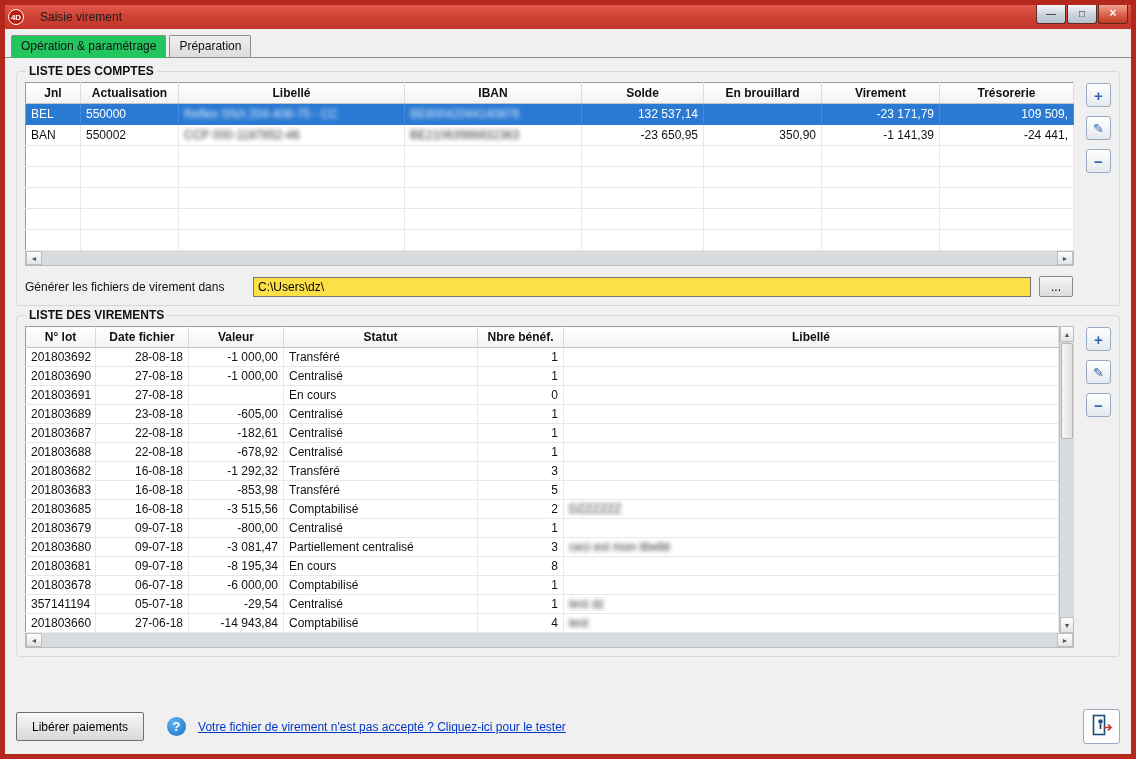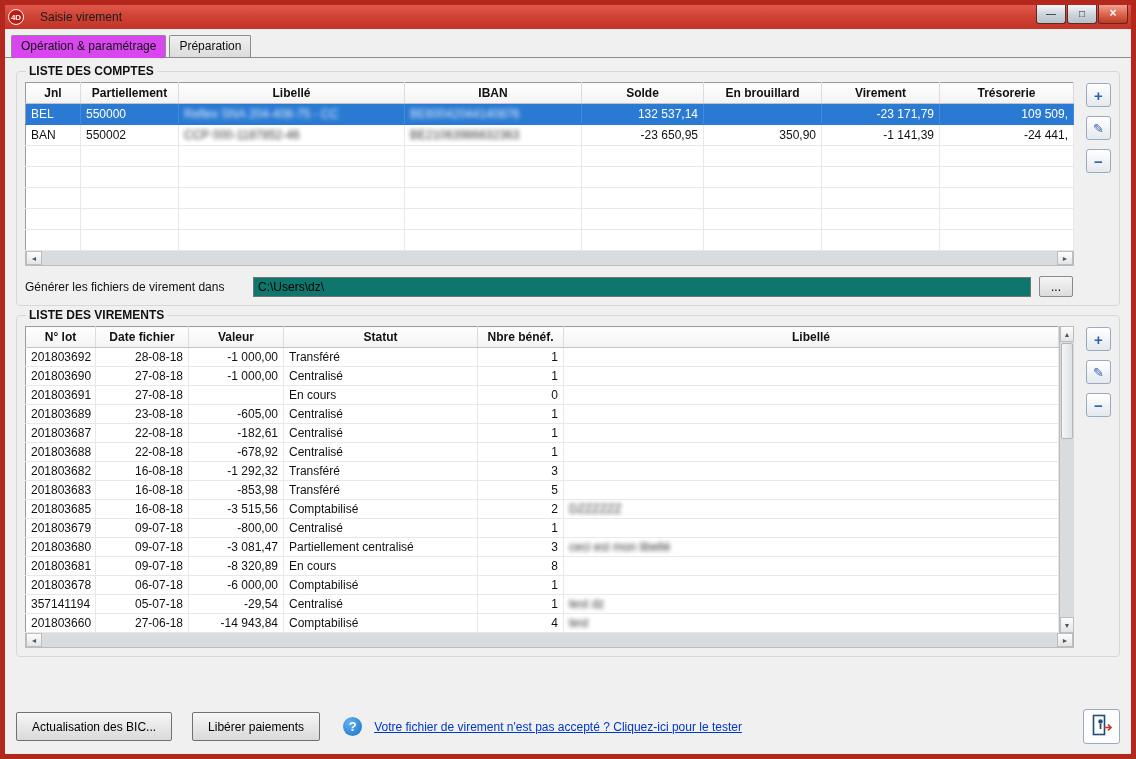--- a/index.html
+++ b/index.html
@@ -42,21 +42,21 @@
   .tabbar {
     flex: 0 0 28px; padding: 6px 6px 0; display: flex; gap: 3px;
     border-bottom: 1px solid #8c8c8c; background: #f0f0f0;
   }
   .tab {
     padding: 3px 9px 4px; border: 1px solid #8c8c8c; border-bottom: none;
     border-radius: 2px 2px 0 0; background: linear-gradient(#f0f0f0, #dcdcdc);
     cursor: pointer; white-space: nowrap;
   }
   .tab.active {
-    background: #d946ef; position: relative; margin-bottom: -1px; padding-bottom: 5px; z-index: 2;
+    background: #22c55e; position: relative; margin-bottom: -1px; padding-bottom: 5px; z-index: 2;
   }
 
   
   .content { flex: 1; display: flex; flex-direction: column; padding: 4px 11px 10px; }
 
   fieldset.group {
     border: 1px solid #d8d8d8; border-radius: 4px;
     padding: 4px 8px 8px; margin-top: 2px; min-width: 0;
   }
   fieldset.group legend { font-weight: bold; padding: 0 3px; margin-left: 1px; }
@@ -122,21 +122,21 @@
     color: #2f5fae; font-size: 15px; font-weight: bold;
     display: flex; align-items: center; justify-content: center; cursor: pointer;
   }
   .tool-btn.edit { font-size: 13px; font-weight: normal; }
 
   
   .path-row { display: flex; align-items: center; margin-top: 10px; }
   .path-label { width: 228px; flex: 0 0 228px; }
   .path-input {
     flex: 0 0 778px; width: 778px; height: 20px;
-    border: 1px solid #767676; background: #0f766e;
+    border: 1px solid #767676; background: #fde047;
     font: inherit; padding: 0 4px;
   }
   .browse-btn {
     width: 34px; height: 21px; margin-left: 8px;
     border: 1px solid #8a8a8a; border-radius: 2px;
     background: linear-gradient(#f6f6f6, #dcdcdc);
     font: inherit; cursor: pointer;
   }
 
   
@@ -195,21 +195,21 @@
                 <col style="width:226px">
                 <col style="width:177px">
               <col style="width:122px">
                 <col style="width:118px">
                 <col style="width:118px">
                 <col>
             </colgroup>
             <thead>
               <tr>
                   <th>Jnl</th>
-                  <th>Partiellement</th>
+                  <th>Actualisation</th>
                   <th>Libellé</th>
                   <th>IBAN</th>
                   <th>Solde</th>
                   <th>En brouillard</th>
                   <th>Virement</th>
                   <th>Trésorerie</th>
                 </tr>
             </thead>
             <tbody>
                 <tr class="selected">
@@ -413,21 +413,21 @@
                     <td style="text-align: right;"><span>201803680</span></td>
                     <td style="text-align: right;"><span>09-07-18</span></td>
                     <td style="text-align: right;"><span>-3 081,47</span></td>
                     <td style="text-align: left;"><span>Partiellement centralisé</span></td>
                     <td style="text-align: right;"><span>3</span></td>
                     <td style="text-align: left;"><span class="blurred">ceci est mon libellé</span></td>
                   </tr>
                   <tr>
                     <td style="text-align: right;"><span>201803681</span></td>
                     <td style="text-align: right;"><span>09-07-18</span></td>
-                    <td style="text-align: right;"><span>-8 320,89</span></td>
+                    <td style="text-align: right;"><span>-8 195,34</span></td>
                     <td style="text-align: left;"><span>En cours</span></td>
                     <td style="text-align: right;"><span>8</span></td>
                     <td style="text-align: left;"><span></span></td>
                   </tr>
                   <tr>
                     <td style="text-align: right;"><span>201803678</span></td>
                     <td style="text-align: right;"><span>06-07-18</span></td>
                     <td style="text-align: right;"><span>-6 000,00</span></td>
                     <td style="text-align: left;"><span>Comptabilisé</span></td>
                     <td style="text-align: right;"><span>1</span></td>
@@ -466,21 +466,20 @@
         </div>
         <div class="side-tools">
           <div class="tool-btn">+</div>
           <div class="tool-btn edit">✎</div>
           <div class="tool-btn">−</div>
         </div>
       </div>
     </fieldset>
 
     <div class="footer">
-      <button class="push-btn">Actualisation des BIC...</button>
       <button class="push-btn">Libérer paiements</button>
       <div class="help-circle">?</div>
       <a class="help-link">Votre fichier de virement n'est pas accepté ? Cliquez-ici pour le tester</a>
       <div class="exit-btn">
         <span>
           <svg width="24" height="24" viewBox="0 0 24 24">
             <rect x="3.5" y="2.5" width="11" height="19" fill="none" stroke="#1f4e79" stroke-width="1.6"></rect>
             <circle cx="10.5" cy="8.5" r="2.2" fill="#1f4e79"></circle>
             <path d="M10.5 11 L10.5 16" stroke="#1f4e79" stroke-width="1.8" fill="none"></path>
             <path d="M14 14.5 H21 M18 11.5 L21 14.5 L18 17.5" stroke="#c0392b" stroke-width="1.7" fill="none"></path>

